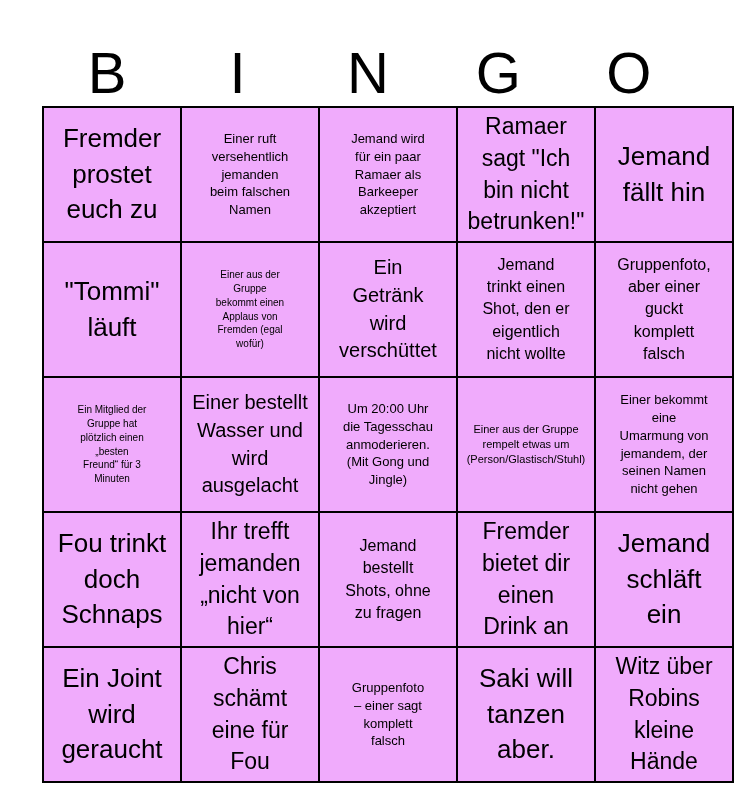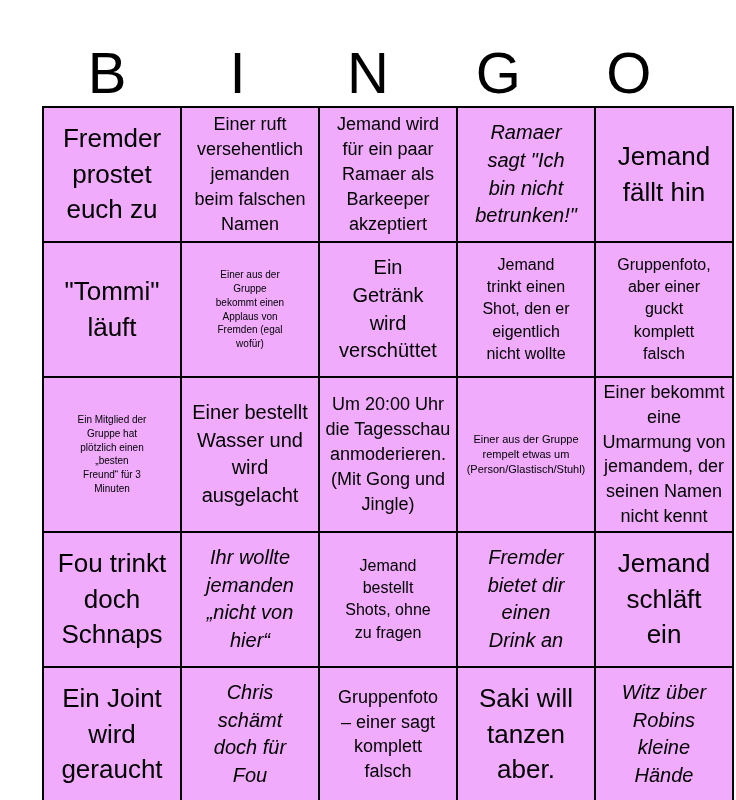--- a/index.html
+++ b/index.html
@@ -53,23 +53,23 @@
     padding: 2px 3px;
     overflow: hidden;
   }
   .cell-text {
     white-space: pre-line;
     line-height: 1.38;
     color: #000000;
   }
   .fs-xl  { font-size: 26px; }
   .fs-lg  { font-size: 20px; }
-  .fs-ml  { font-size: 20px; font-style: italic; }
+  .fs-ml  { font-size: 23px; }
   .fs-md  { font-size: 16px; }
-  .fs-sm  { font-size: 18px; }
+  .fs-sm  { font-size: 13px; }
   .fs-xs  { font-size: 10px; }
   .fs-xxs { font-size: 11px; }
 </style>
 </head>
 <body>
 
 <div class="page">
   <div class="card">
 
     <div class="title-row">
@@ -173,31 +173,31 @@
               <div class="cell-text fs-xxs">Einer aus der Gruppe
 rempelt etwas um
 (Person/Glastisch/Stuhl)</div>
             </td>
           <td>
               <div class="cell-text fs-sm">Einer bekommt
 eine
 Umarmung von
 jemandem, der
 seinen Namen
-nicht kennt</div>
+nicht gehen</div>
             </td>
         </tr>
         <tr>
           <td>
               <div class="cell-text fs-xl">Fou trinkt
 doch
 Schnaps</div>
             </td>
           <td>
-              <div class="cell-text fs-ml">Ihr wollte
+              <div class="cell-text fs-ml">Ihr trefft
 jemanden
 „nicht von
 hier“</div>
             </td>
           <td>
               <div class="cell-text fs-md">Jemand
 bestellt
 Shots, ohne
 zu fragen</div>
             </td>
@@ -215,21 +215,21 @@
         </tr>
         <tr>
           <td>
               <div class="cell-text fs-xl">Ein Joint
 wird
 geraucht</div>
             </td>
           <td>
               <div class="cell-text fs-ml">Chris
 schämt
-doch für
+eine für
 Fou</div>
             </td>
           <td>
               <div class="cell-text fs-sm">Gruppenfoto
 – einer sagt
 komplett
 falsch</div>
             </td>
           <td>
               <div class="cell-text fs-xl">Saki will

